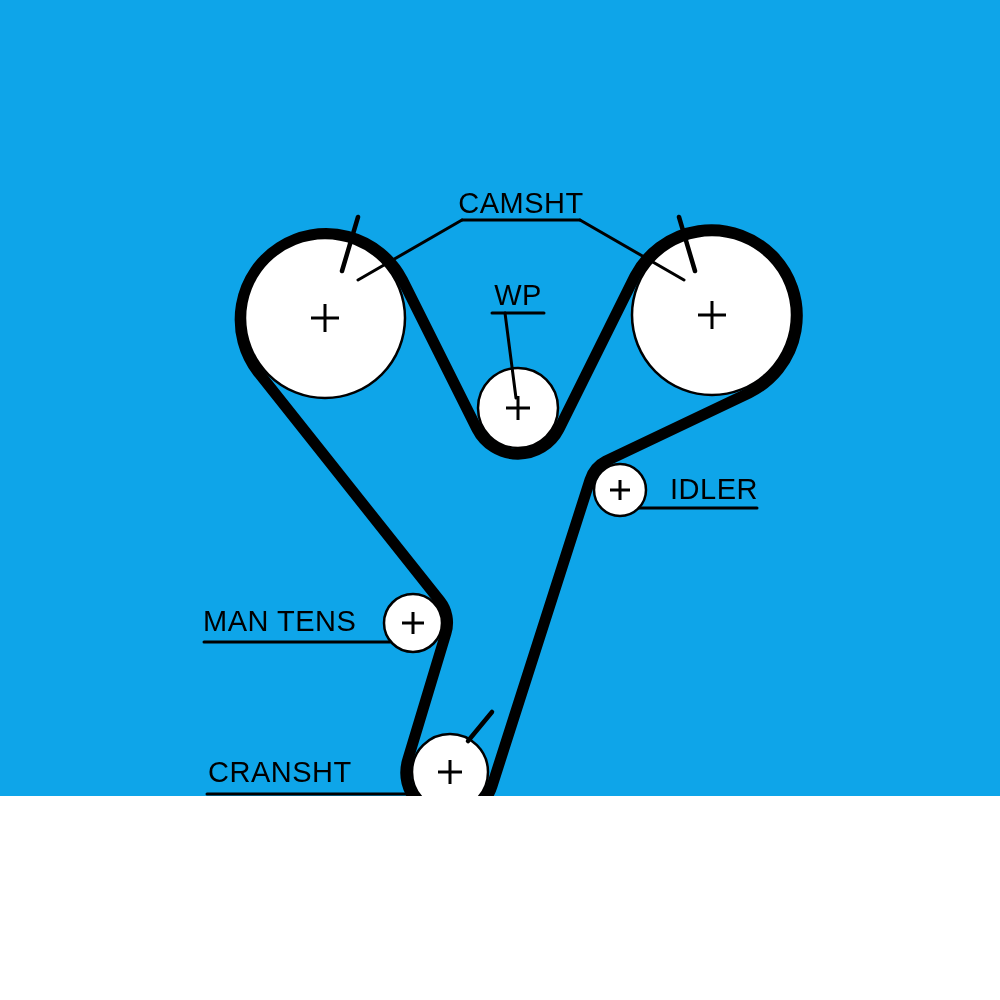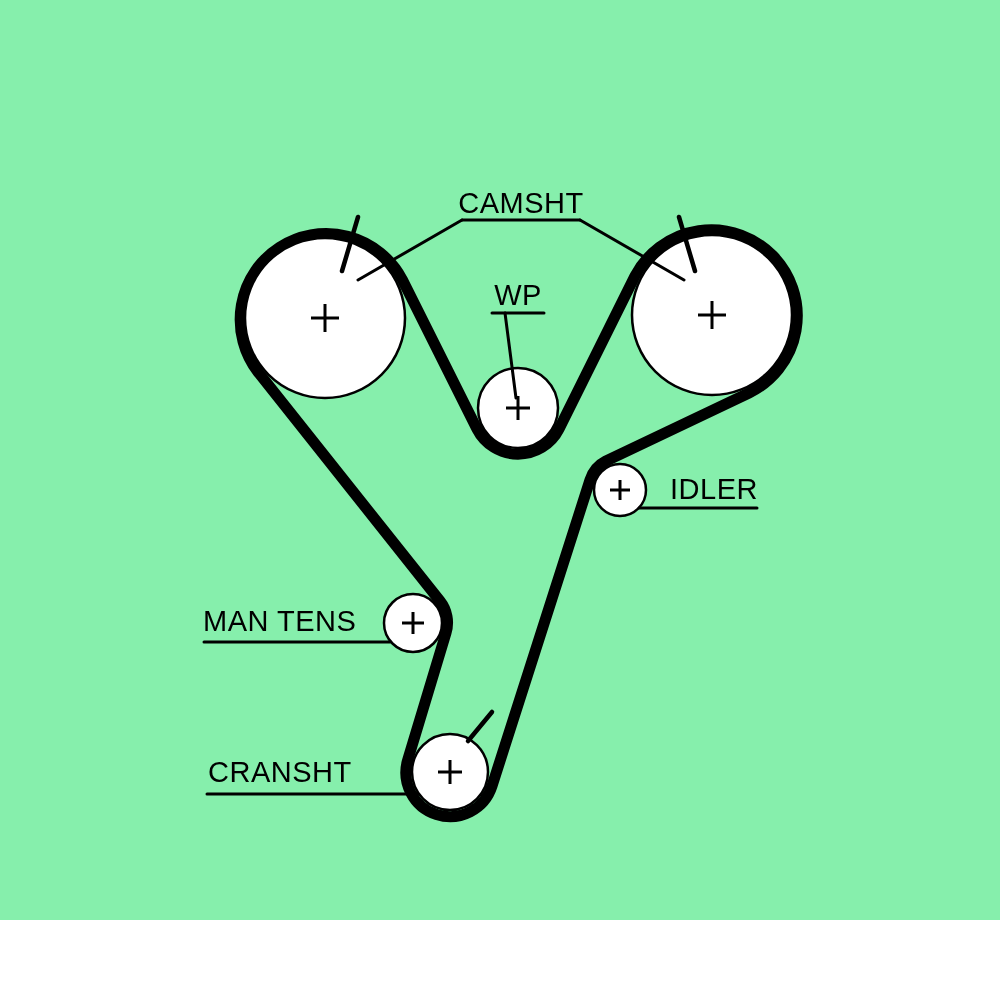--- a/index.html
+++ b/index.html
@@ -3,22 +3,22 @@
 <meta charset="utf-8">
 <style>
   html, body {
     margin: 0;
     padding: 0;
     background: #ffffff;
   }
   .canvas {
     position: relative;
     width: 1000px;
-    height: 920px;
-    background: #86efac;
+    height: 796px;
+    background: #0ea5e9;
     overflow: hidden;
     font-family: "Liberation Sans", sans-serif;
   }
   svg { display: block; }
   text {
     font-family: "Liberation Sans", sans-serif;
     font-size: 29px;
     fill: #000000;
     letter-spacing: 0.5px;
   }

